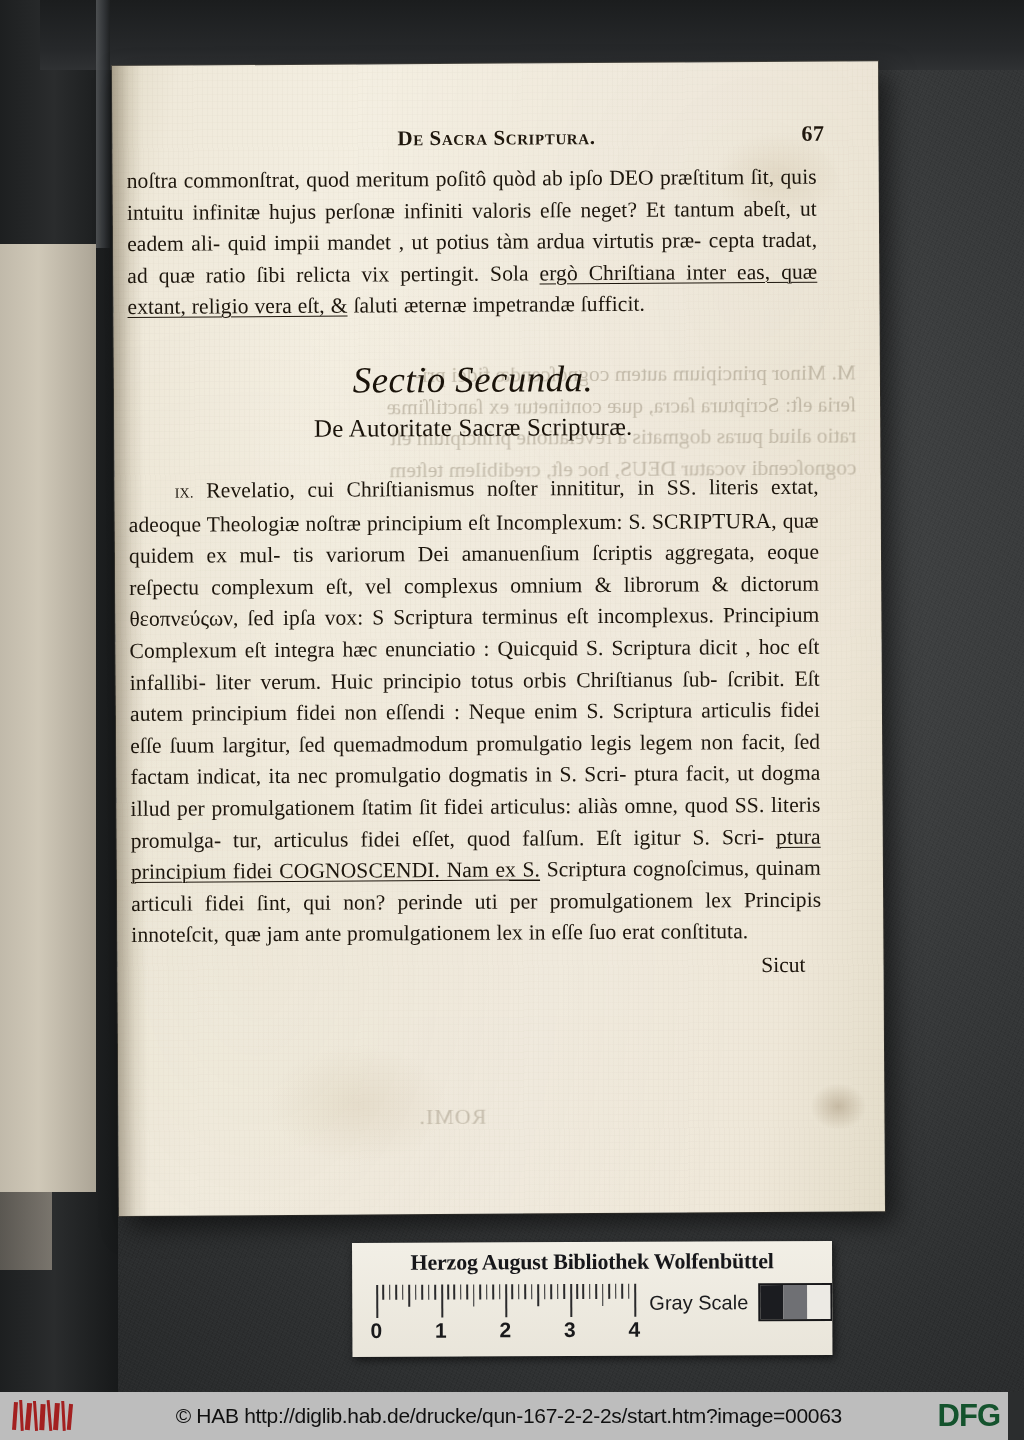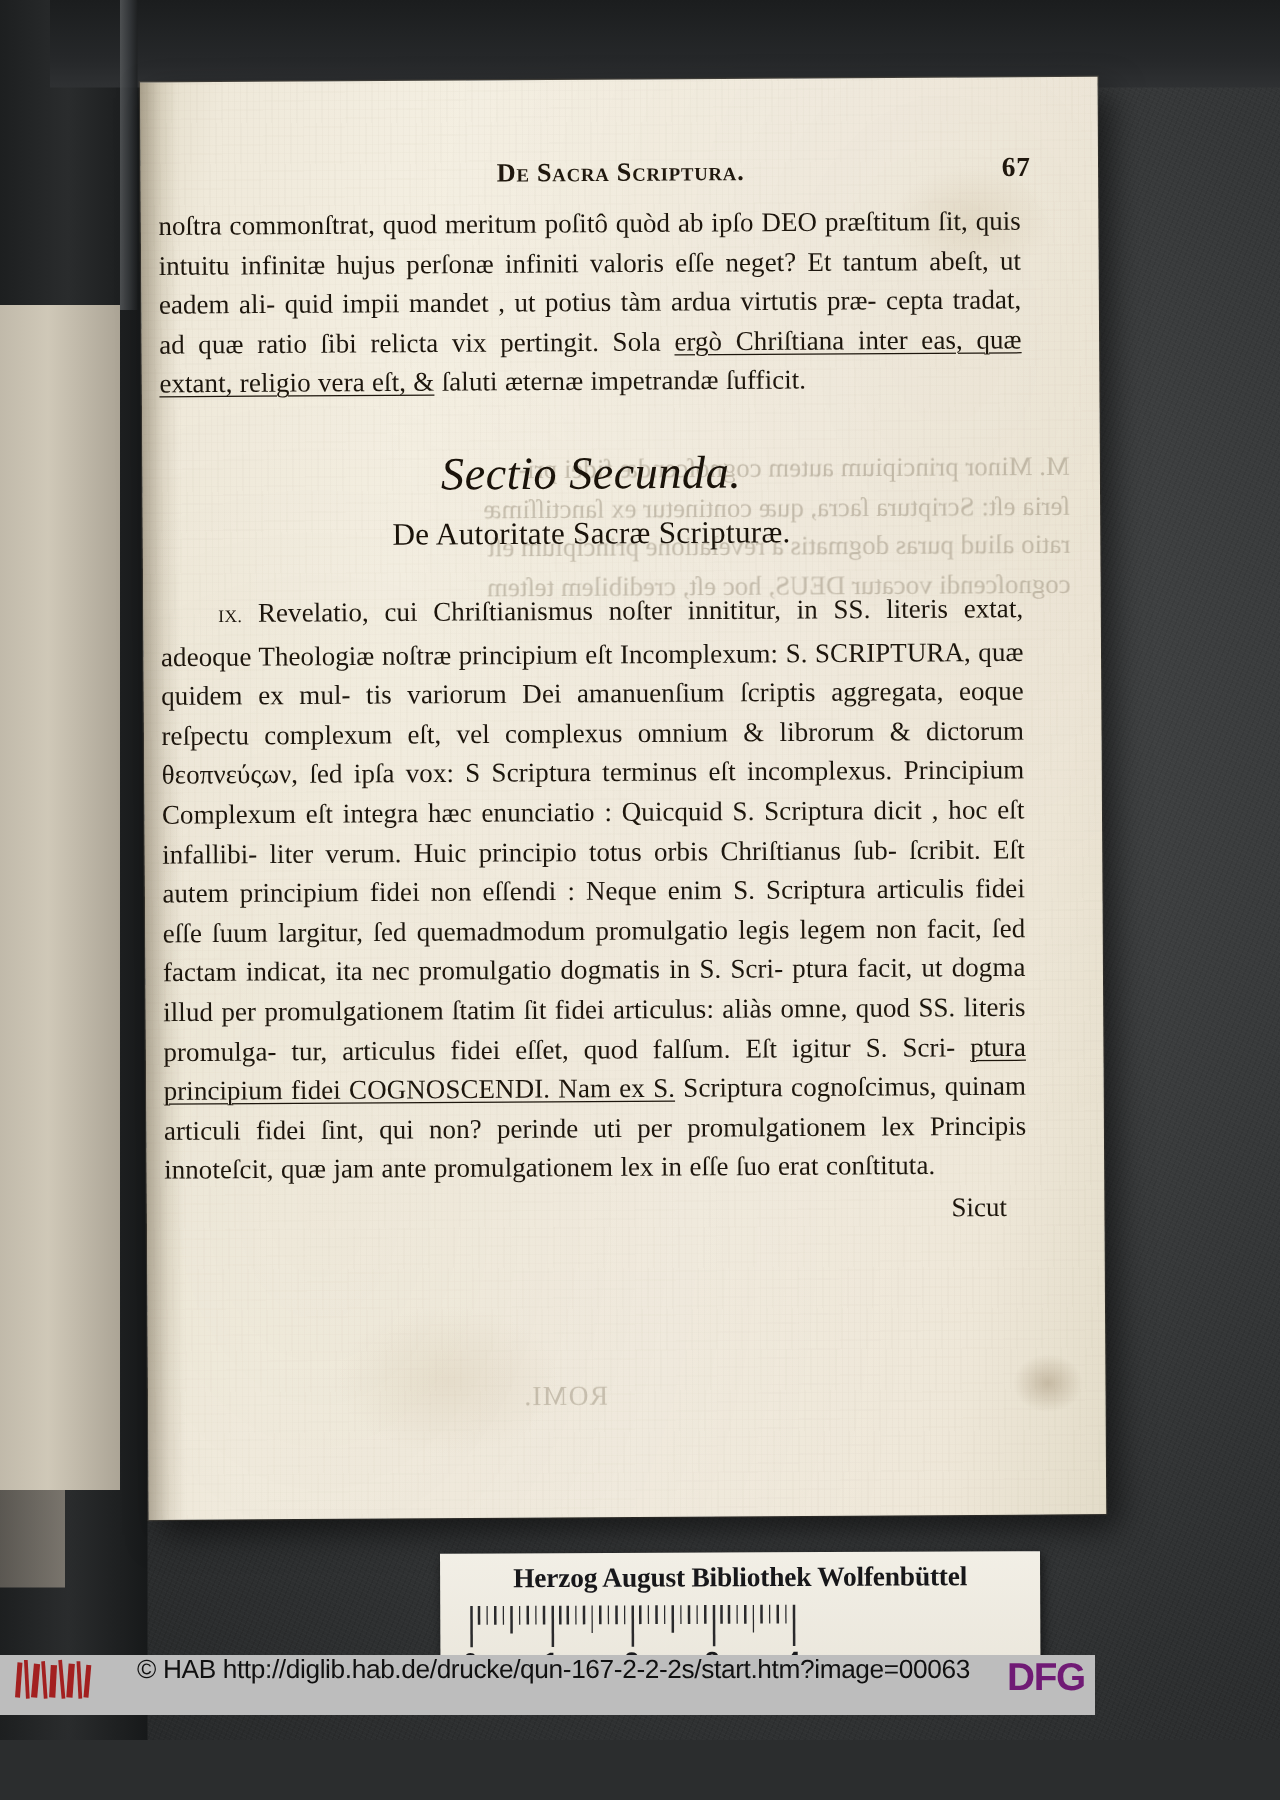--- a/index.html
+++ b/index.html
@@ -280,25 +280,25 @@
   #gs-patches {
     display: flex;
     border: 2px solid #18181a;
     width: 74px; height: 38px;
   }
   #gs-patches span { flex: 1; display: block; }
 
   
   #footer-bar {
     position: absolute;
-    left: 0; top: 1324px;
-    width: 876px; height: 48px;
+    left: 0; top: 1392px;
+    width: 1008px; height: 48px;
     background: #bdbdbd;
     display: flex;
-    align-items: flex-start;
+    align-items: center;
   }
   #hab-mark {
     width: 74px; height: 40px;
     margin-left: 6px;
     display: flex;
     align-items: center;
     justify-content: center;
     flex: none;
   }
   #hab-mark svg { display: block; }
@@ -311,21 +311,21 @@
     letter-spacing: -.3px;
     white-space: nowrap;
   }
   #dfg-logo {
     flex: none;
     margin-right: 8px;
     font-family: "Liberation Sans", sans-serif;
     font-weight: 700;
     font-size: 31px;
     letter-spacing: -1px;
-    color: #701a75;
+    color: #14532d;
   }
 </style>
 </head>
 <body>
 
 <div id="scan-backdrop">
   <div id="backdrop-grain"></div>
 </div>
 
 <div id="binding-block"></div>
@@ -448,20 +448,28 @@
         <span class="rtick mm" style="left: 251.1px;"></span>
         <span class="rtick mm" style="left: 257.55px;"></span>
         <span class="rtick cm" style="left: 264px;"></span>
         <span class="rnum" style="left: 6px;">0</span>
         <span class="rnum" style="left: 70.5px;">1</span>
         <span class="rnum" style="left: 135px;">2</span>
         <span class="rnum" style="left: 199.5px;">3</span>
         <span class="rnum" style="left: 264px;">4</span>
       </div>
 
+    <div id="grayscale-wrap">
+      <span id="gs-label">Gray Scale</span>
+      <span id="gs-patches">
+        <span style="background: rgb(27, 28, 32);"></span>
+        <span style="background: rgb(111, 112, 116);"></span>
+        <span style="background: rgb(236, 234, 228);"></span>
+      </span>
+    </div>
   </div>
 </div>
 
 <div id="footer-bar" style="background: rgb(189, 189, 189);">
   <span id="hab-mark">
     <svg width="64" height="34" viewBox="0 0 64 34" aria-hidden="true">
       <g fill="#a32020">
         <rect x="2" y="3" width="4" height="28" transform="rotate(4 4 17)"></rect>
         <rect x="9" y="1" width="3" height="31" transform="rotate(-3 10 17)"></rect>
         <rect x="15" y="4" width="5" height="27" transform="rotate(5 17 17)"></rect>

